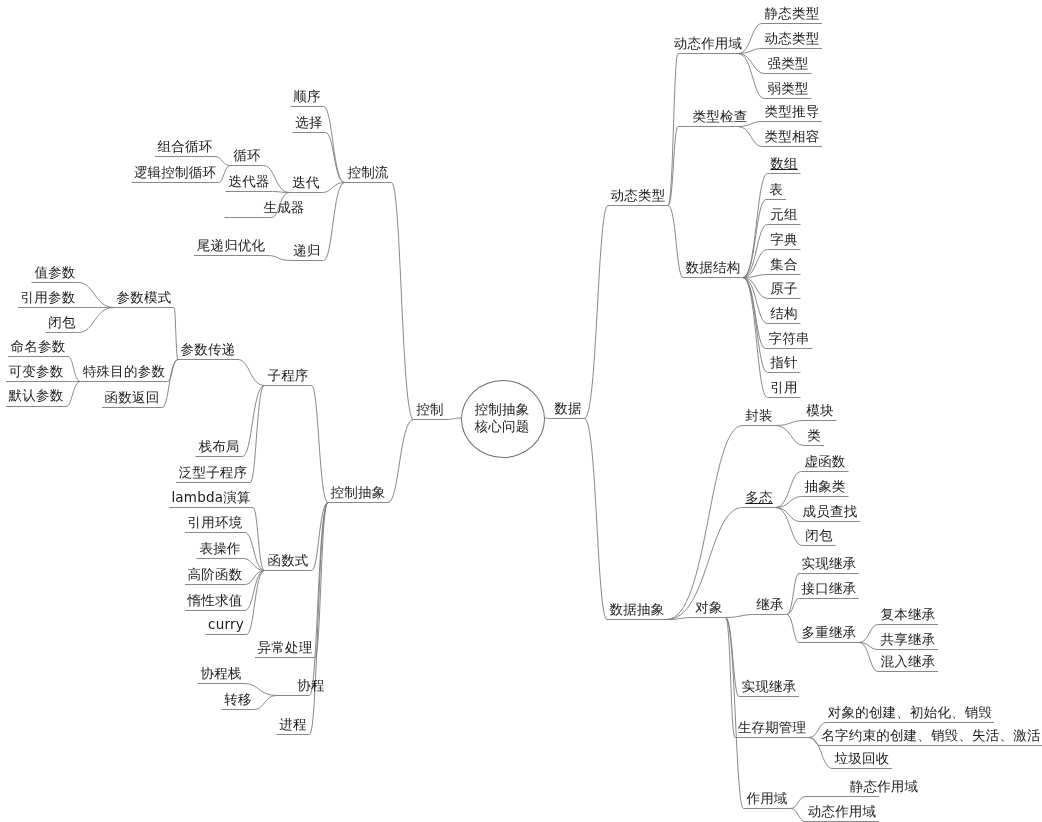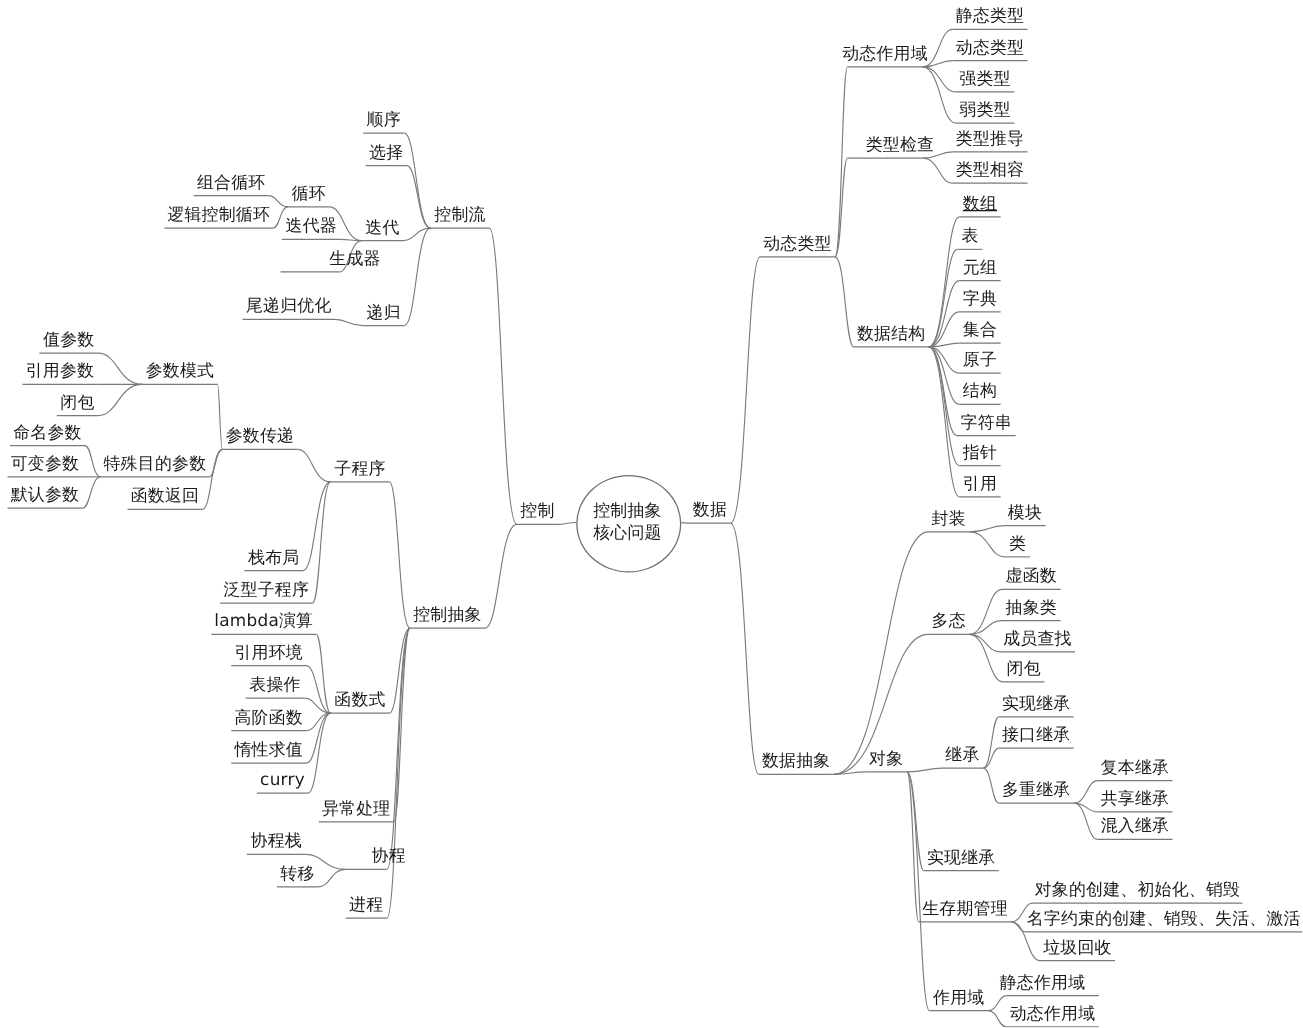--- a/index.html
+++ b/index.html
@@ -245,35 +245,35 @@
       <div class="node" style="left: 784px; top: 264px;"><span>集合</span></div>
       <div class="node" style="left: 784px; top: 288px;"><span>原子</span></div>
       <div class="node" style="left: 784px; top: 313px;"><span>结构</span></div>
       <div class="node" style="left: 789px; top: 338px;"><span>字符串</span></div>
       <div class="node" style="left: 784px; top: 362px;"><span>指针</span></div>
       <div class="node" style="left: 784px; top: 387px;"><span>引用</span></div>
       <div class="node" style="left: 637px; top: 609px;"><span>数据抽象</span></div>
       <div class="node" style="left: 759px; top: 415px;"><span>封装</span></div>
       <div class="node" style="left: 820px; top: 410px;"><span>模块</span></div>
       <div class="node" style="left: 814px; top: 435px;"><span>类</span></div>
-      <div class="node" style="left: 759px; top: 497px;"><span>多态</span></div>
+      <div class="node" style="left: 759px; top: 497px; text-decoration: underline;"><span>多态</span></div>
       <div class="node" style="left: 825px; top: 461px;"><span>虚函数</span></div>
       <div class="node" style="left: 825px; top: 486px;"><span>抽象类</span></div>
       <div class="node" style="left: 830px; top: 511px;"><span>成员查找</span></div>
       <div class="node" style="left: 819px; top: 535px;"><span>闭包</span></div>
       <div class="node" style="left: 709px; top: 607px;"><span>对象</span></div>
       <div class="node" style="left: 770px; top: 604px;"><span>继承</span></div>
       <div class="node" style="left: 829px; top: 563px;"><span>实现继承</span></div>
       <div class="node" style="left: 829px; top: 588px;"><span>接口继承</span></div>
       <div class="node" style="left: 829px; top: 632px;"><span>多重继承</span></div>
       <div class="node" style="left: 908px; top: 614px;"><span>复本继承</span></div>
       <div class="node" style="left: 908px; top: 639px;"><span>共享继承</span></div>
       <div class="node" style="left: 908px; top: 661px;"><span>混入继承</span></div>
       <div class="node" style="left: 769px; top: 686px;"><span>实现继承</span></div>
       <div class="node" style="left: 772px; top: 727px; text-align: center;"><span>生存期管理</span></div>
       <div class="node" style="left: 910px; top: 712px;"><span>对象的创建、初始化、销毁</span></div>
       <div class="node" style="left: 931px; top: 735px;"><span>名字约束的创建、销毁、失活、激活</span></div>
       <div class="node" style="left: 862px; top: 758px;"><span>垃圾回收</span></div>
       <div class="node" style="left: 767px; top: 798px;"><span>作用域</span></div>
-      <div class="node" style="left: 834px; top: 786px;"><span>静态作用域</span></div>
+      <div class="node" style="left: 884px; top: 786px;"><span>静态作用域</span></div>
       <div class="node" style="left: 842px; top: 811px;"><span>动态作用域</span></div>
     </div>
 </div>
 
 </body></html>

